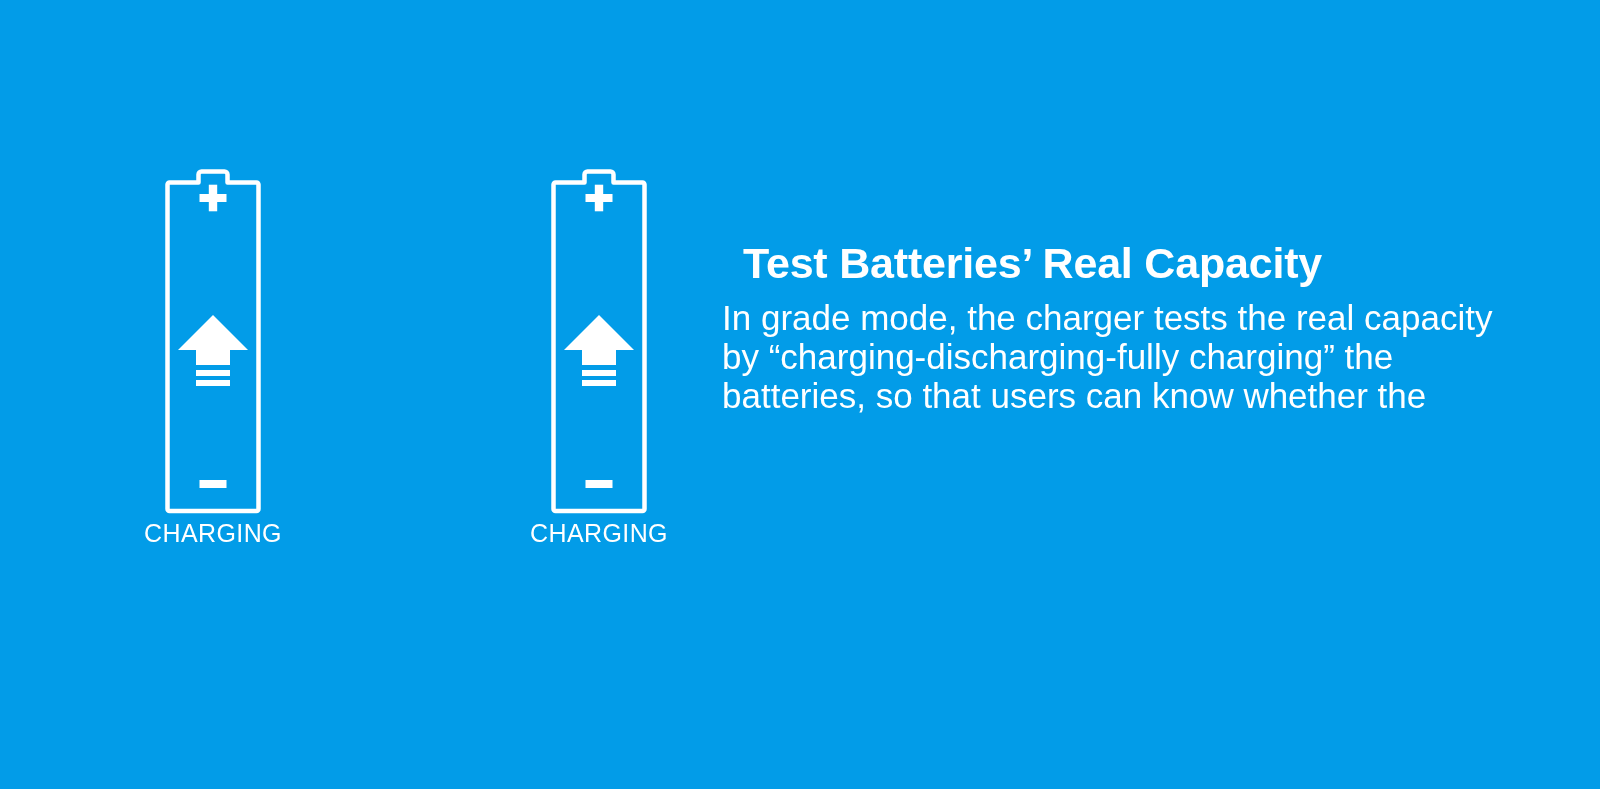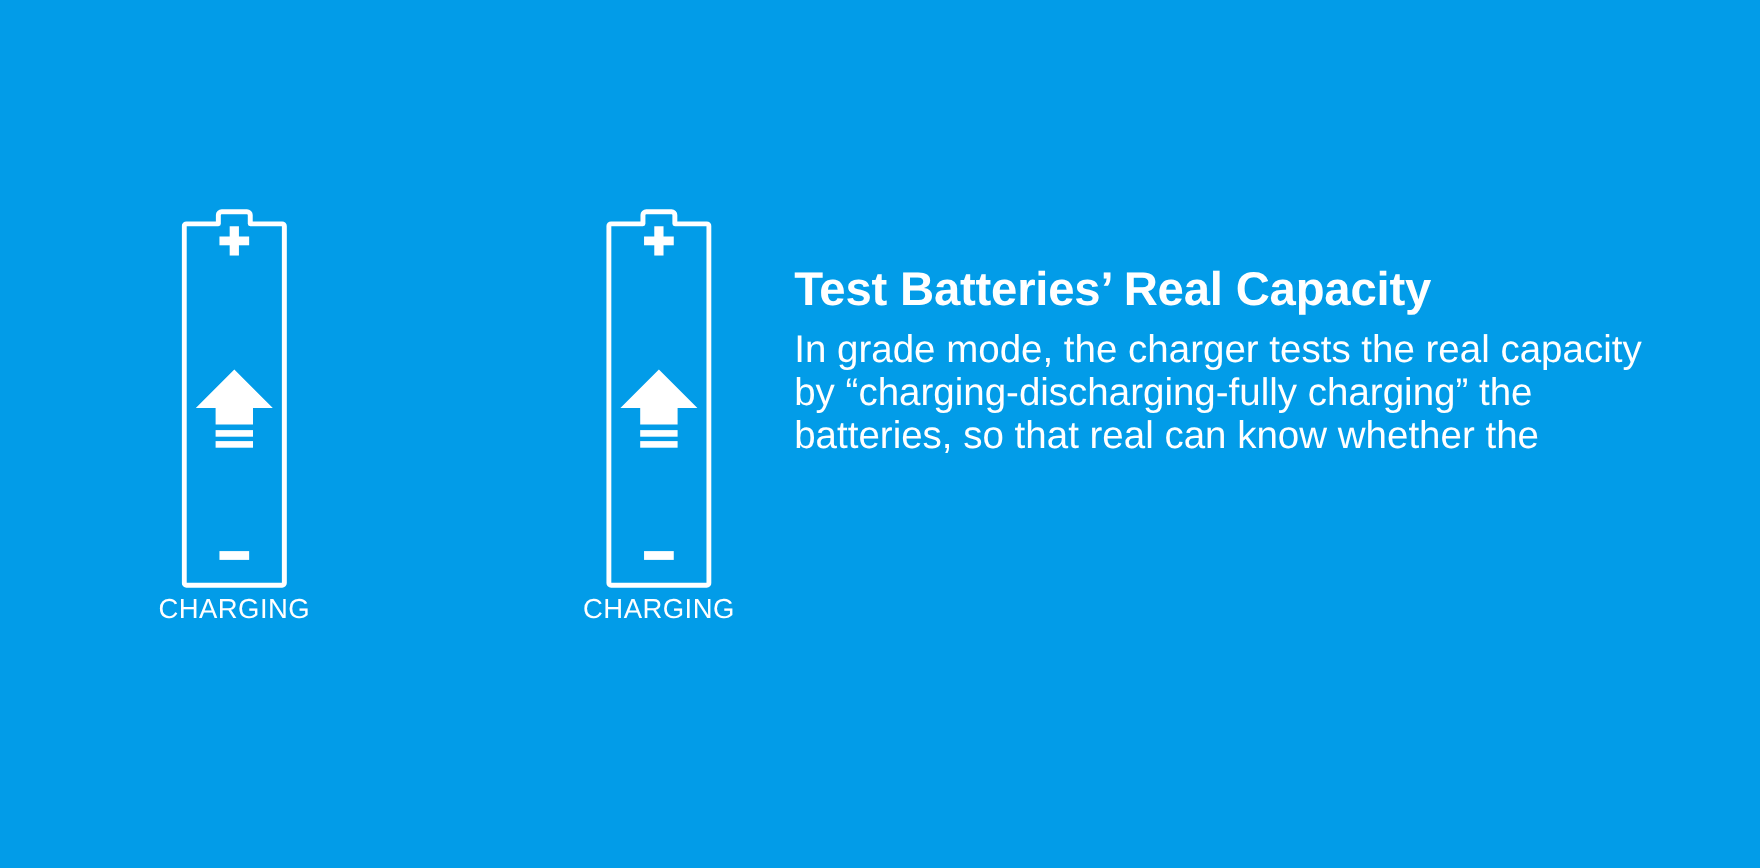--- a/index.html
+++ b/index.html
@@ -22,21 +22,21 @@
     top: 0;
     width: 1600px;
     height: 789px;
     background: #029ce8;
   }
 
   
   #battery-row {
     position: absolute;
     left: 178px;
-    top: 190px;
+    top: 169px;
     width: 520px;
     height: 400px;
   }
 
   .battery-cell {
     position: absolute;
     top: 0;
     width: 140px;
     height: 400px;
   }
@@ -81,20 +81,21 @@
   }
 
   #headline {
     color: #ffffff;
     font-size: 43px;
     font-weight: bold;
     line-height: 54px;
     letter-spacing: -0.2px;
     margin: 0;
     white-space: nowrap;
+    text-align: right;
   }
 
   #body-copy {
     margin: 8px 0 0 0;
     color: #ffffff;
     font-size: 35px;
     font-weight: 400;
     line-height: 39px;
     width: 580px;
   }
@@ -146,17 +147,17 @@
       <div class="battery-label">CHARGING</div>
     </div>
 
   </div>
 
   <div id="text-block">
     <h1 id="headline">Test Batteries’ Real Capacity</h1>
     <div id="body-copy">
       <p>In grade mode, the charger tests the real capacity</p>
       <p>by “charging-discharging-fully charging” the</p>
-      <p>batteries, so that real can know whether the</p>
+      <p>batteries, so that users can know whether the</p>
     </div>
   </div>
 
 </div>
 
 </body></html>

